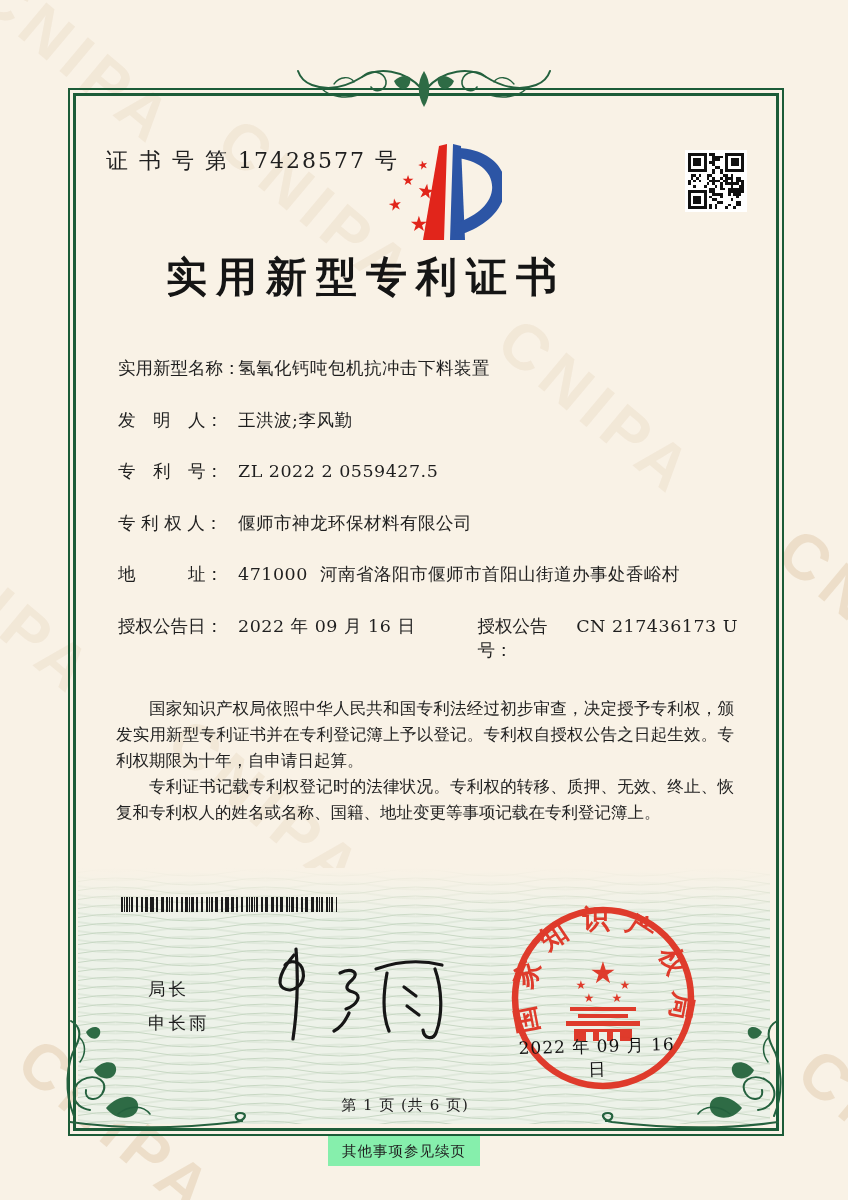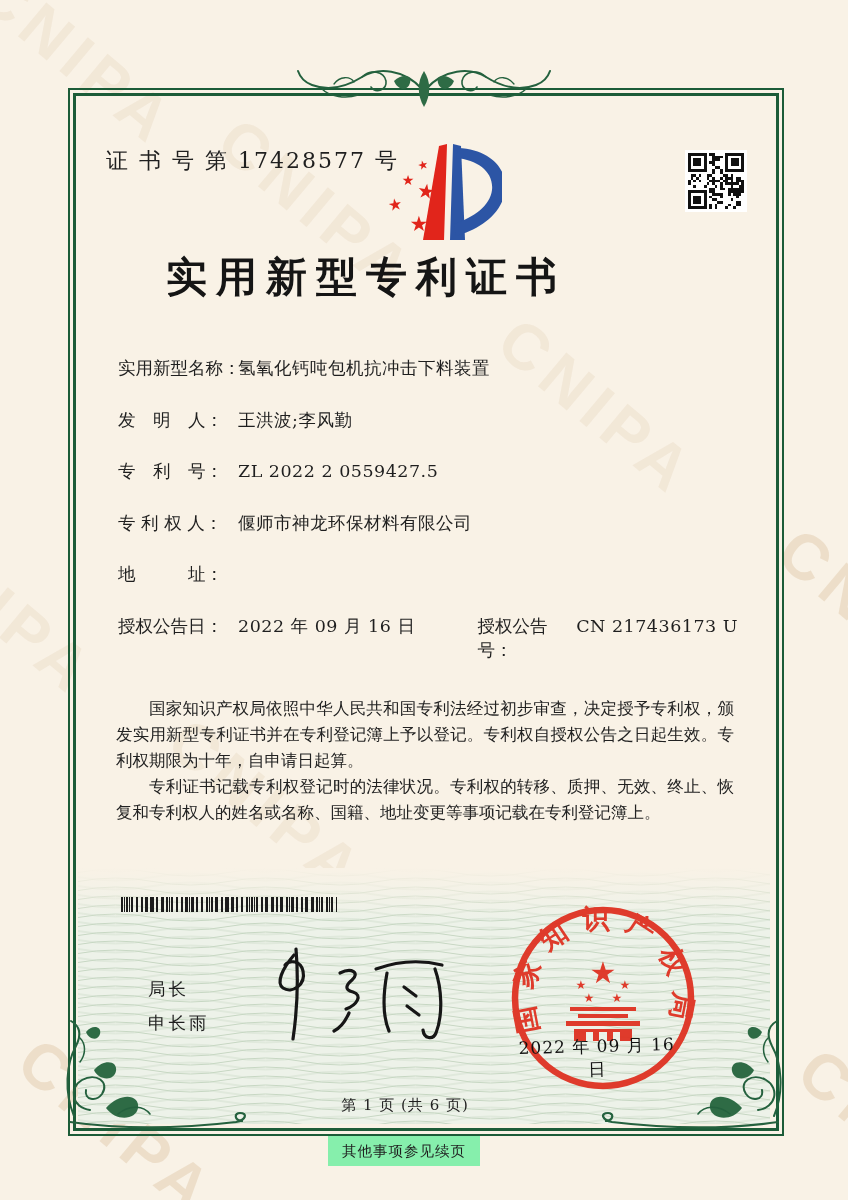--- a/index.html
+++ b/index.html
@@ -330,20 +330,21 @@
   <div class="frow">
     <span class="flabel">专　利　号：</span>
     <span class="fvalue">ZL 2022 2 0559427.5</span>
   </div>
   <div class="frow">
     <span class="flabel">专 利 权 人：</span>
     <span class="fvalue">偃师市神龙环保材料有限公司</span>
   </div>
   <div class="frow">
     <span class="flabel">地　　　址：</span>
+    <span class="fvalue">471000  河南省洛阳市偃师市首阳山街道办事处香峪村</span>
   </div>
   <div class="frow">
     <span class="flabel">授权公告日：</span>
     <span class="fvalue">2022 年 09 月 16 日</span>
     <span class="fpair2">
       <span>授权公告号：</span>
       <span class="fvalue">CN 217436173 U</span>
     </span>
   </div>
 </div>

